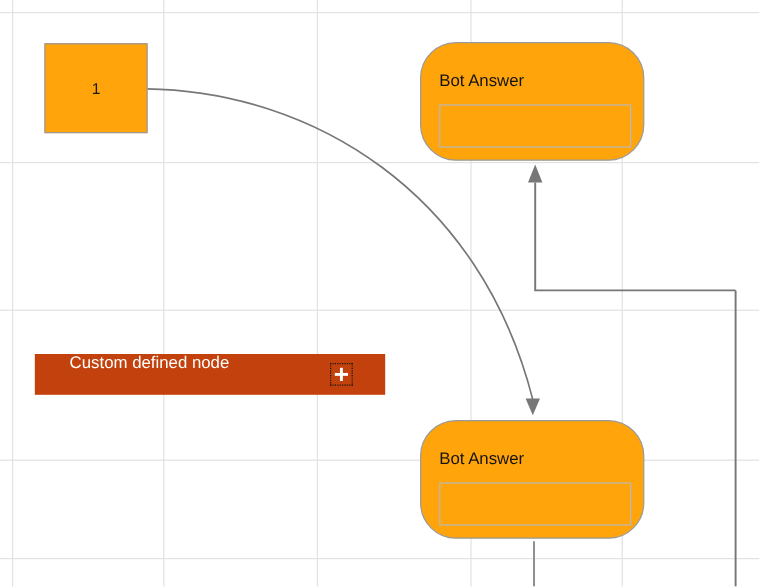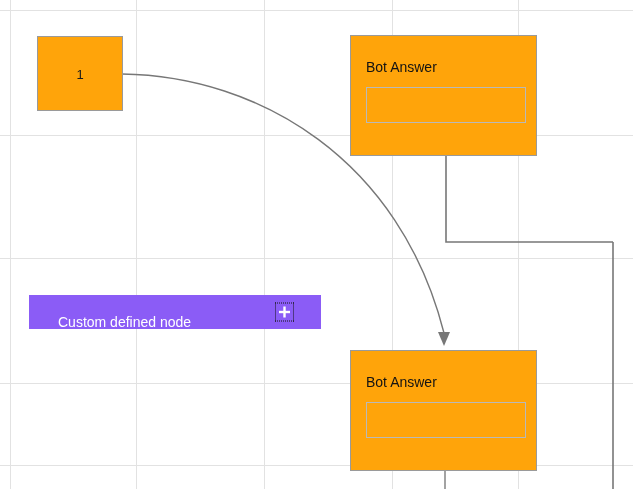--- a/index.html
+++ b/index.html
@@ -65,21 +65,22 @@
     top: 50%;
     transform: translateY(-50%);
     text-align: center;
     font-size: 13px;
     color: #1a1a1a;
     line-height: 1;
   }
   .node-bot {
     left: 350px;
     width: 187px;
-    height: 121px;
+    height: 99px;
+    border-radius: 30px;
   }
   .node-bot-top { top: 35px; }
   .node-bot-bottom { top: 350px; }
   .node-title {
     position: absolute;
     left: 15px;
     top: 24px;
     font-size: 14px;
     color: #131313;
     line-height: 1;
@@ -95,23 +96,23 @@
     border: 1px solid #b9b9b9;
     background: transparent;
   }
   
   .custom-bar {
     position: absolute;
     left: 29px;
     top: 295px;
     width: 292px;
     height: 34px;
-    background: #8b5cf6;
+    background: #c2410c;
     display: flex;
-    align-items: flex-end;
+    align-items: flex-start;
   }
   .custom-bar-label {
     color: #ffffff;
     font-size: 14px;
     margin-left: 29px;
     line-height: 1;
     white-space: nowrap;
   }
   .add-icon {
     position: absolute;

